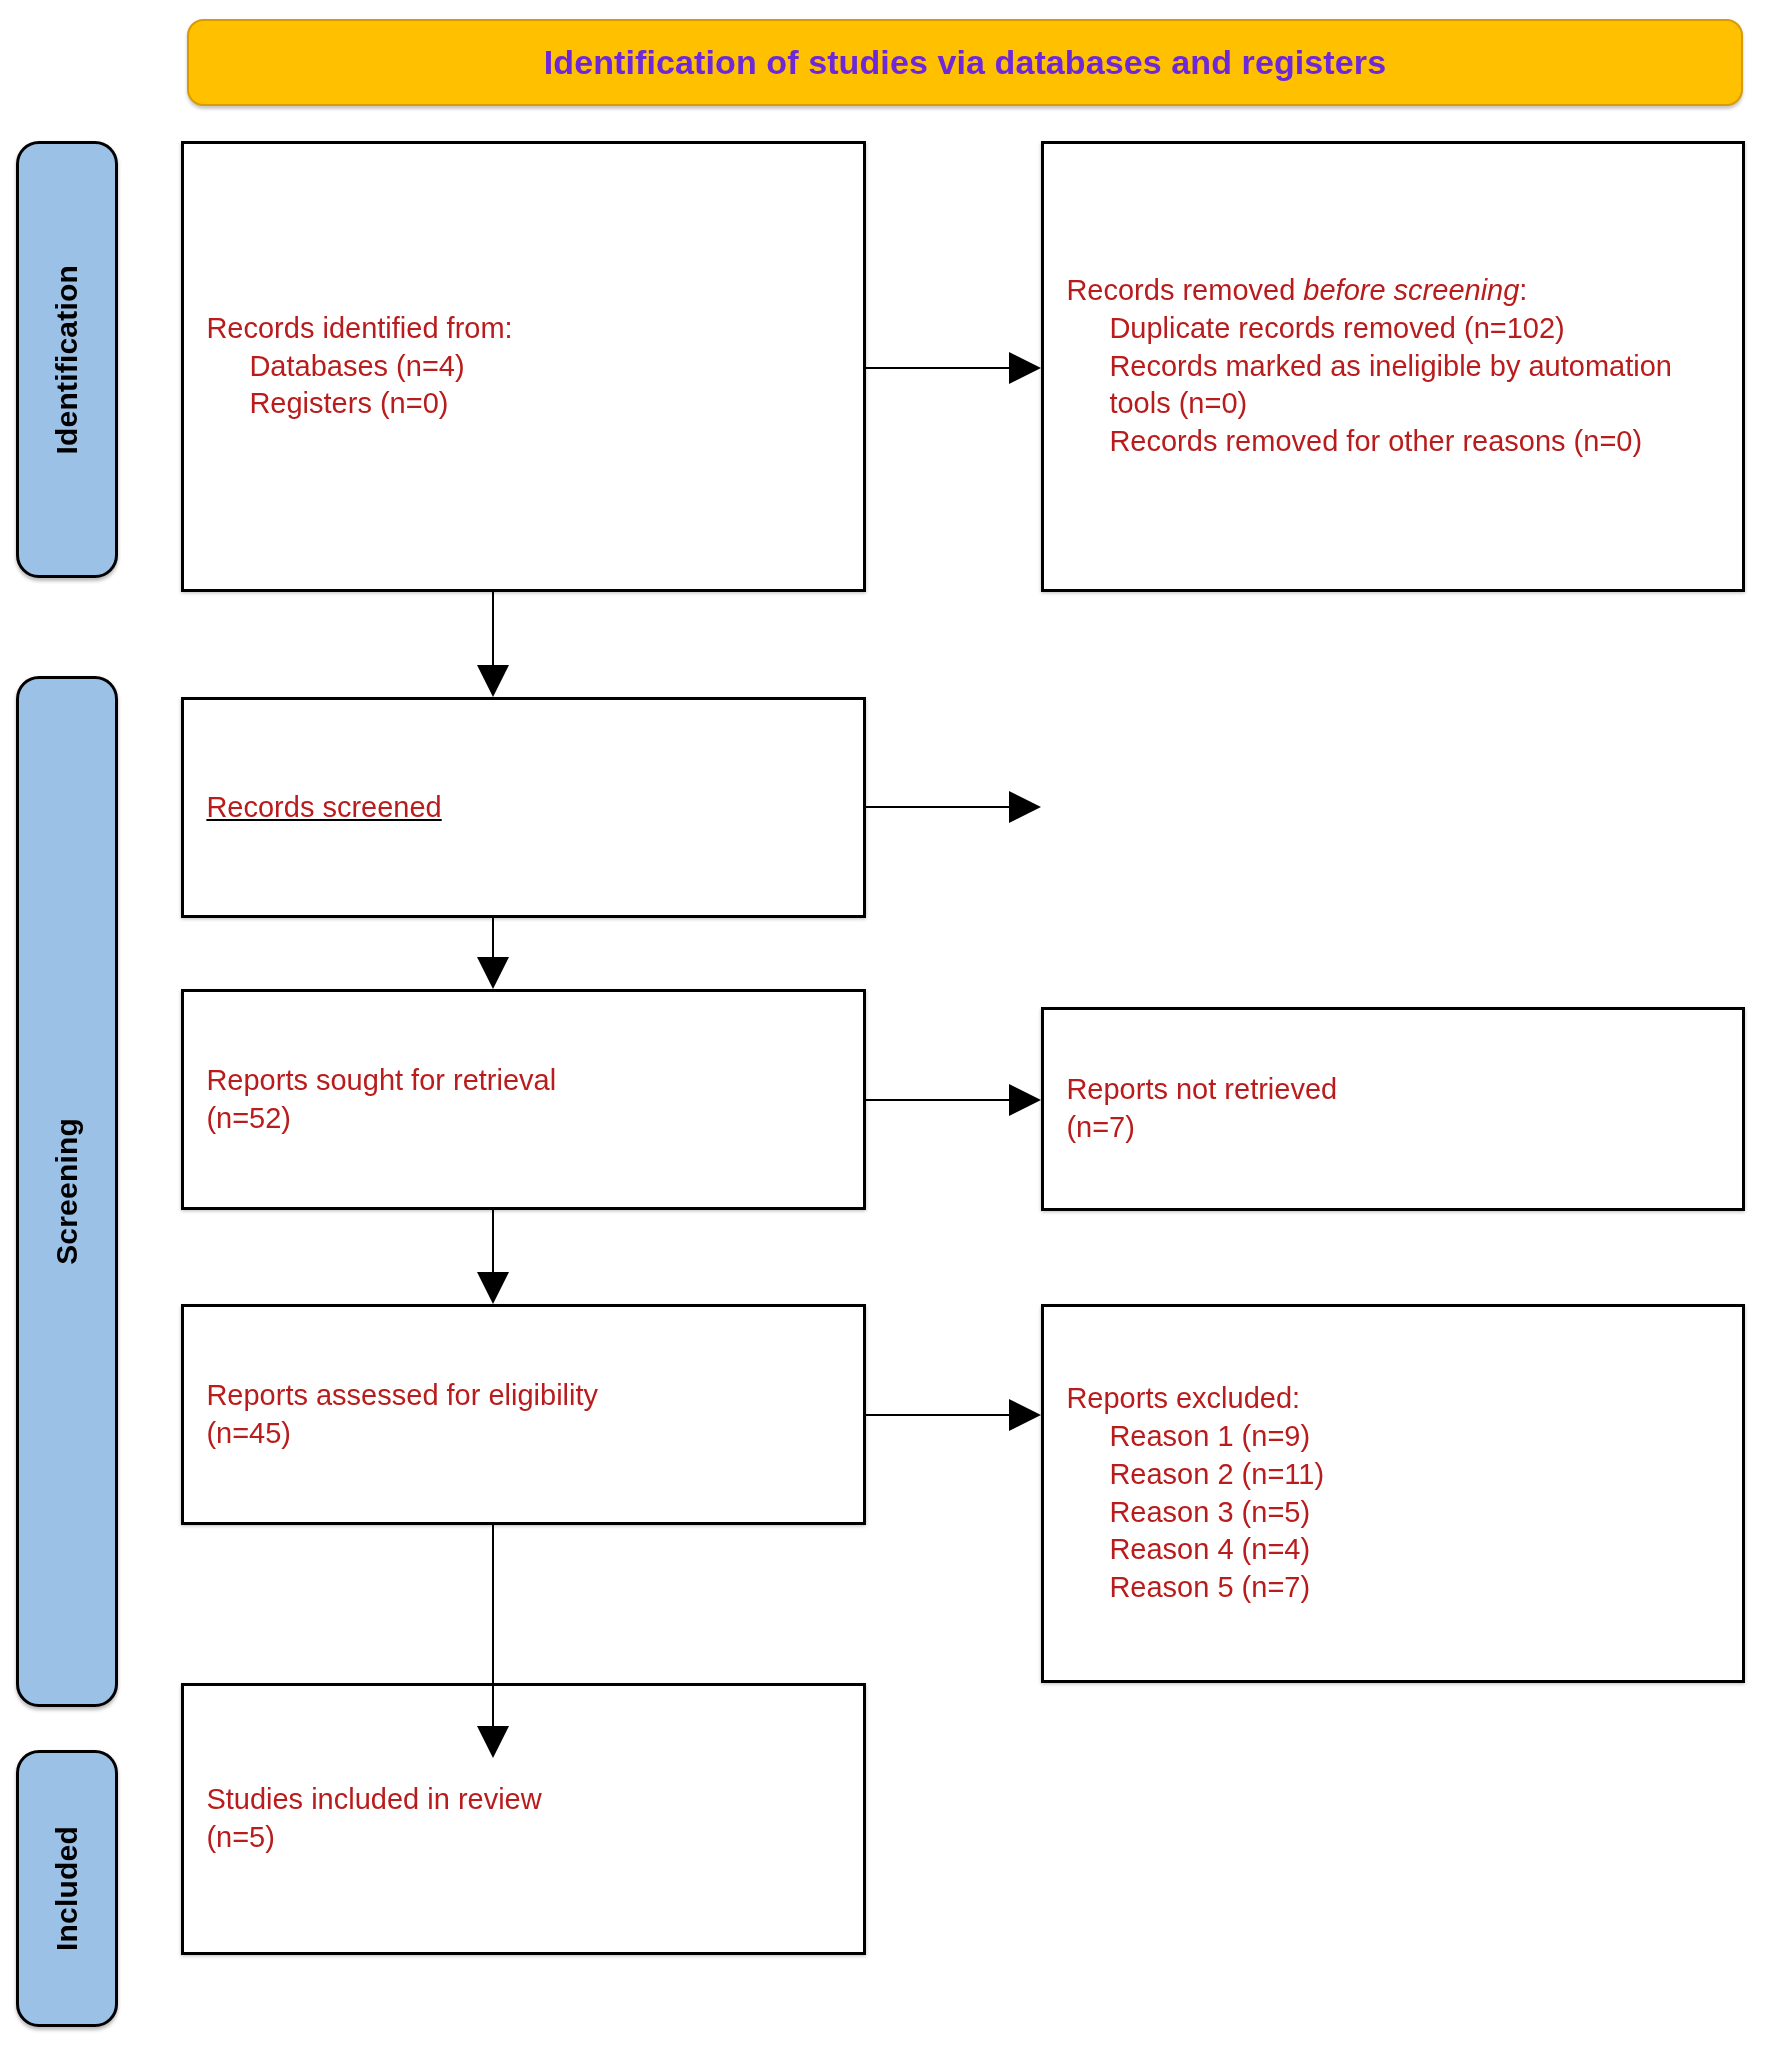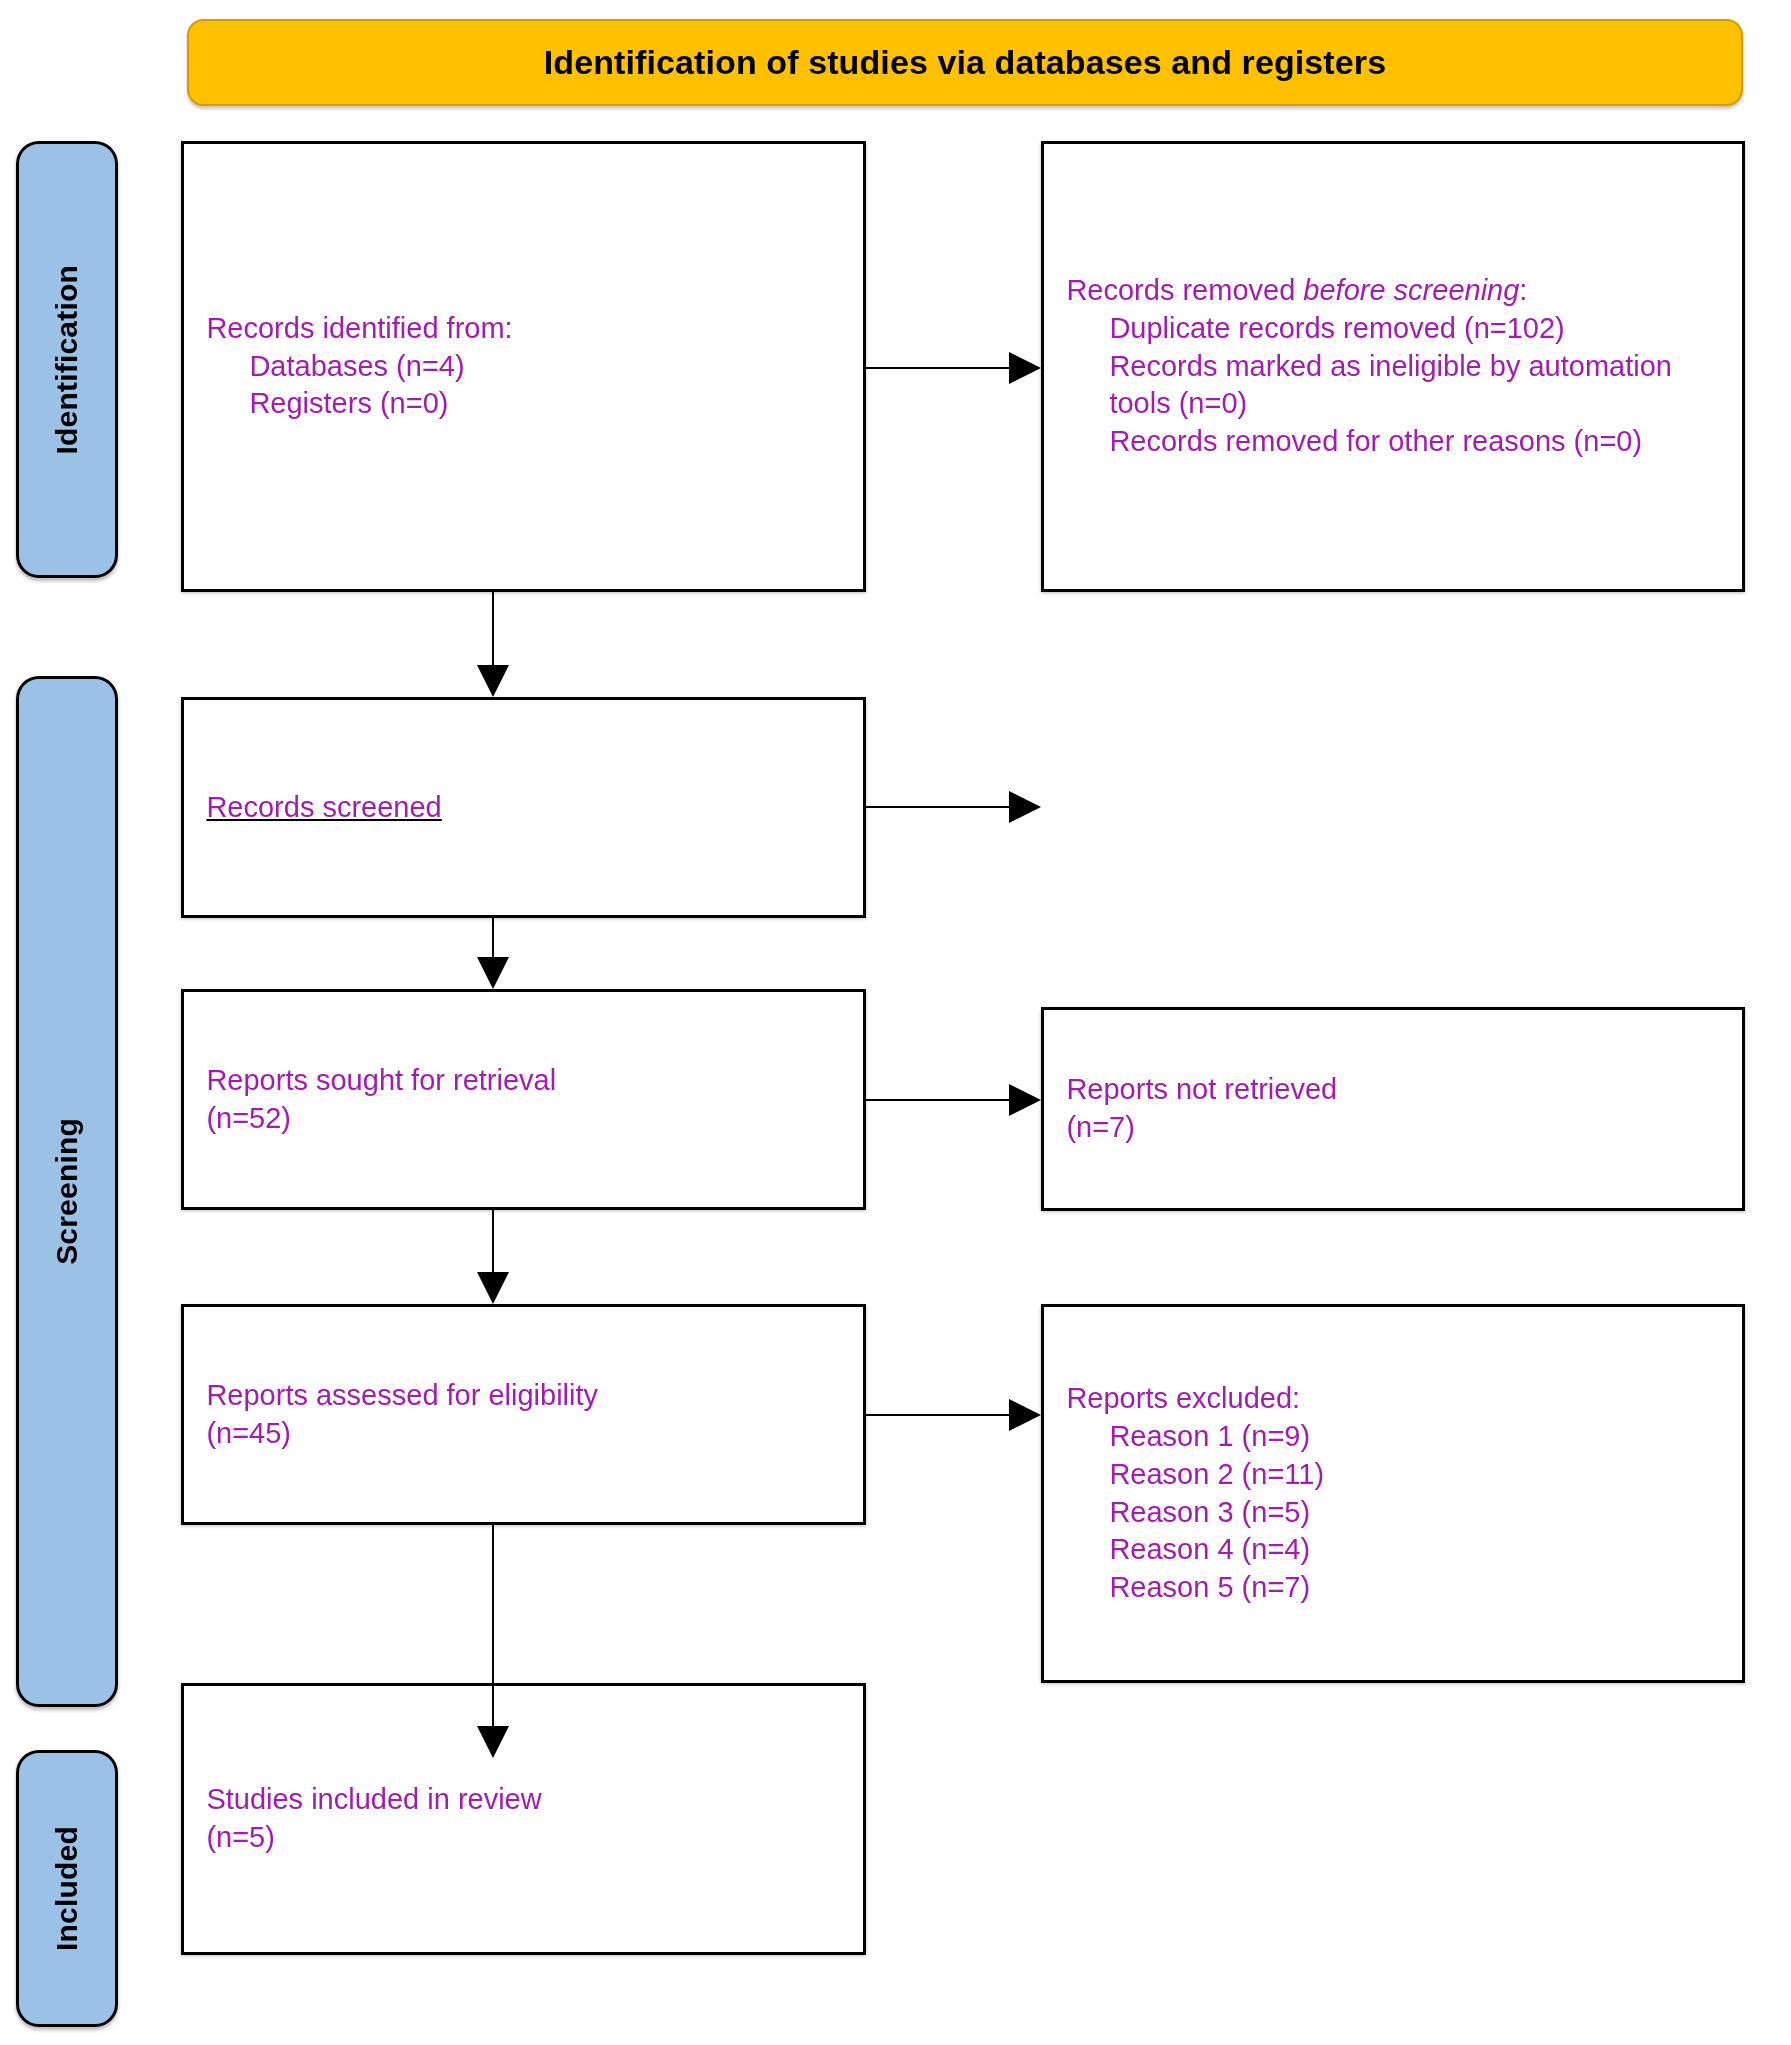--- a/index.html
+++ b/index.html
@@ -30,21 +30,21 @@
     border-radius: 16.5px;
     box-sizing: border-box;
     display: flex;
     align-items: center;
     justify-content: center;
     box-shadow: 0 2.4px 3.4px rgba(0,0,0,0.22);
   }
   .banner-text {
     font-size: 34px;
     font-weight: bold;
-    color: #000000;
+    color: #6d28d9;
     letter-spacing: 0.1px;
     white-space: nowrap;
   }
 
   
   .stage {
     position: absolute;
     background: #9BC2E6;
     border: 3.4px solid #000000;
     border-radius: 23px;
@@ -76,21 +76,21 @@
     box-shadow: 0 2.4px 3.4px rgba(0,0,0,0.25);
     padding: 0 22.4px;
     display: flex;
     flex-direction: column;
     justify-content: center;
   }
   .box p {
     margin: 0;
     font-size: 29px;
     line-height: 1.30;
-    color: #a21caf;
+    color: #b91c1c;
   }
   .box p.indent {
     padding-left: 43px;
   }
   .box em {
     font-style: italic;
   }
 
   
   #box-identified { left: 181px; top: 141px;  width: 685px; height: 451px; }

